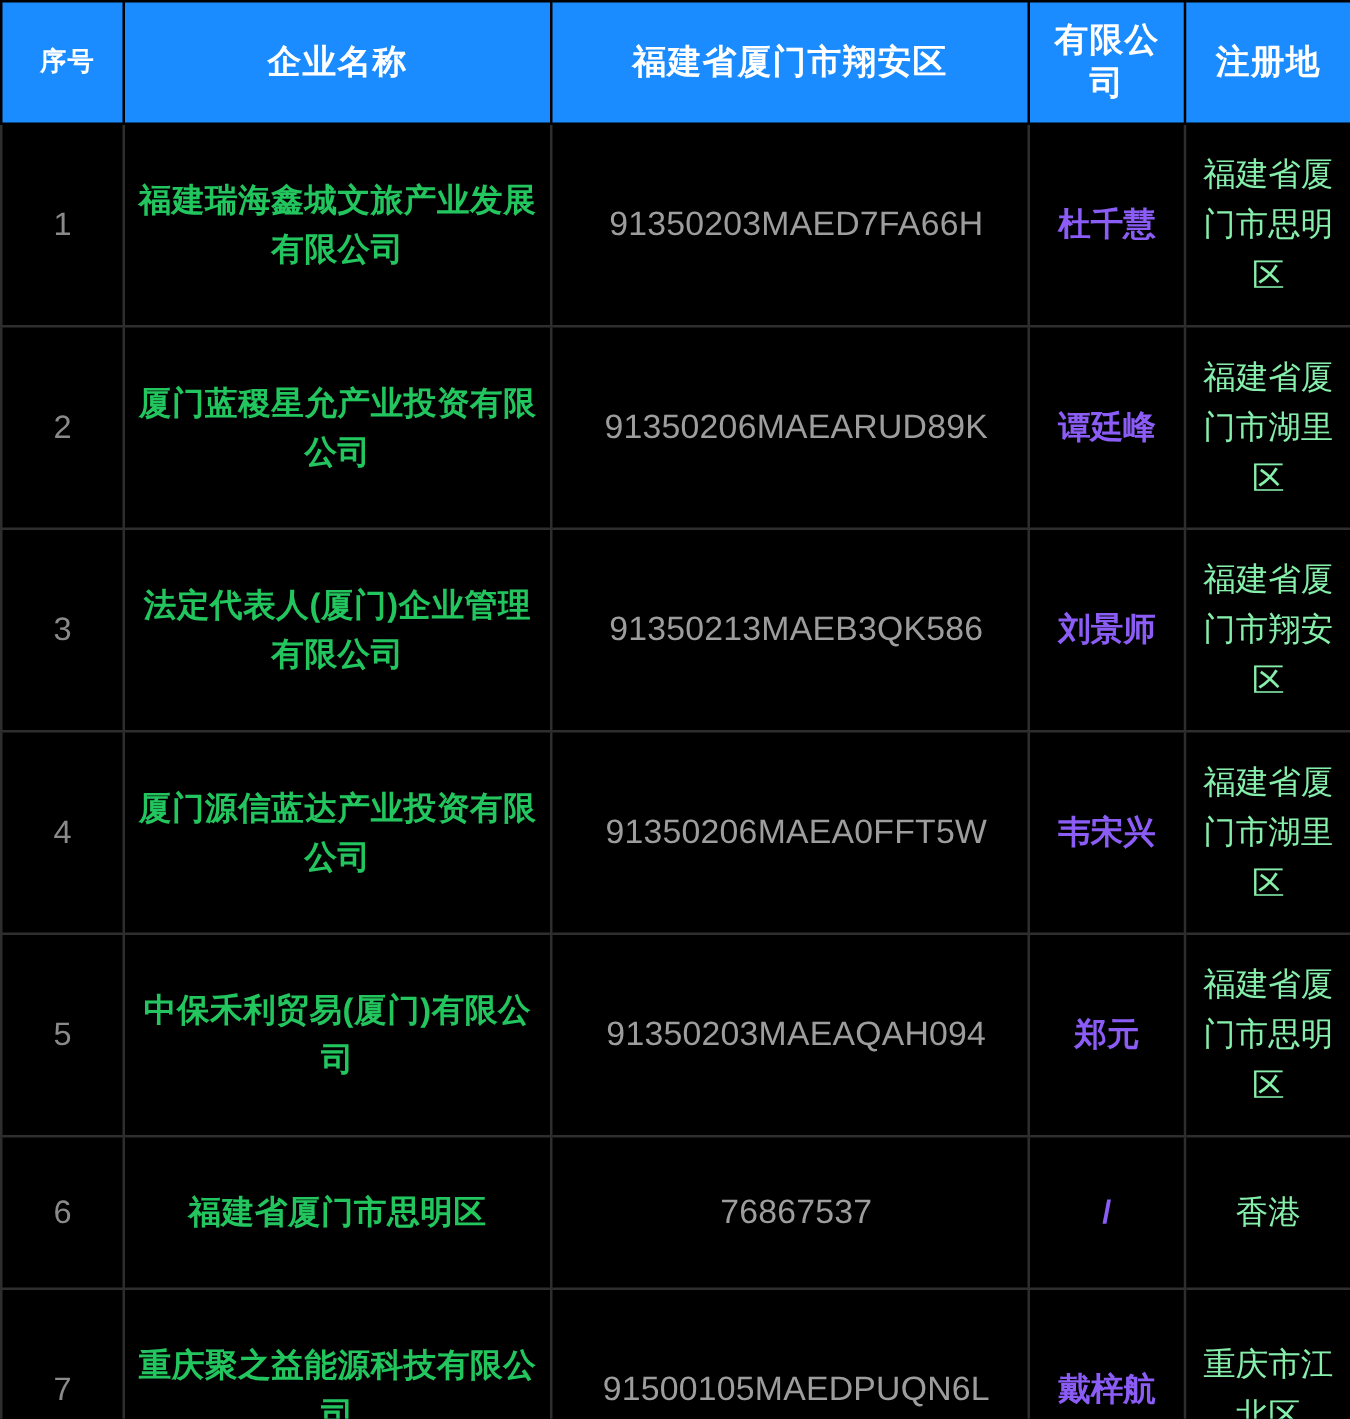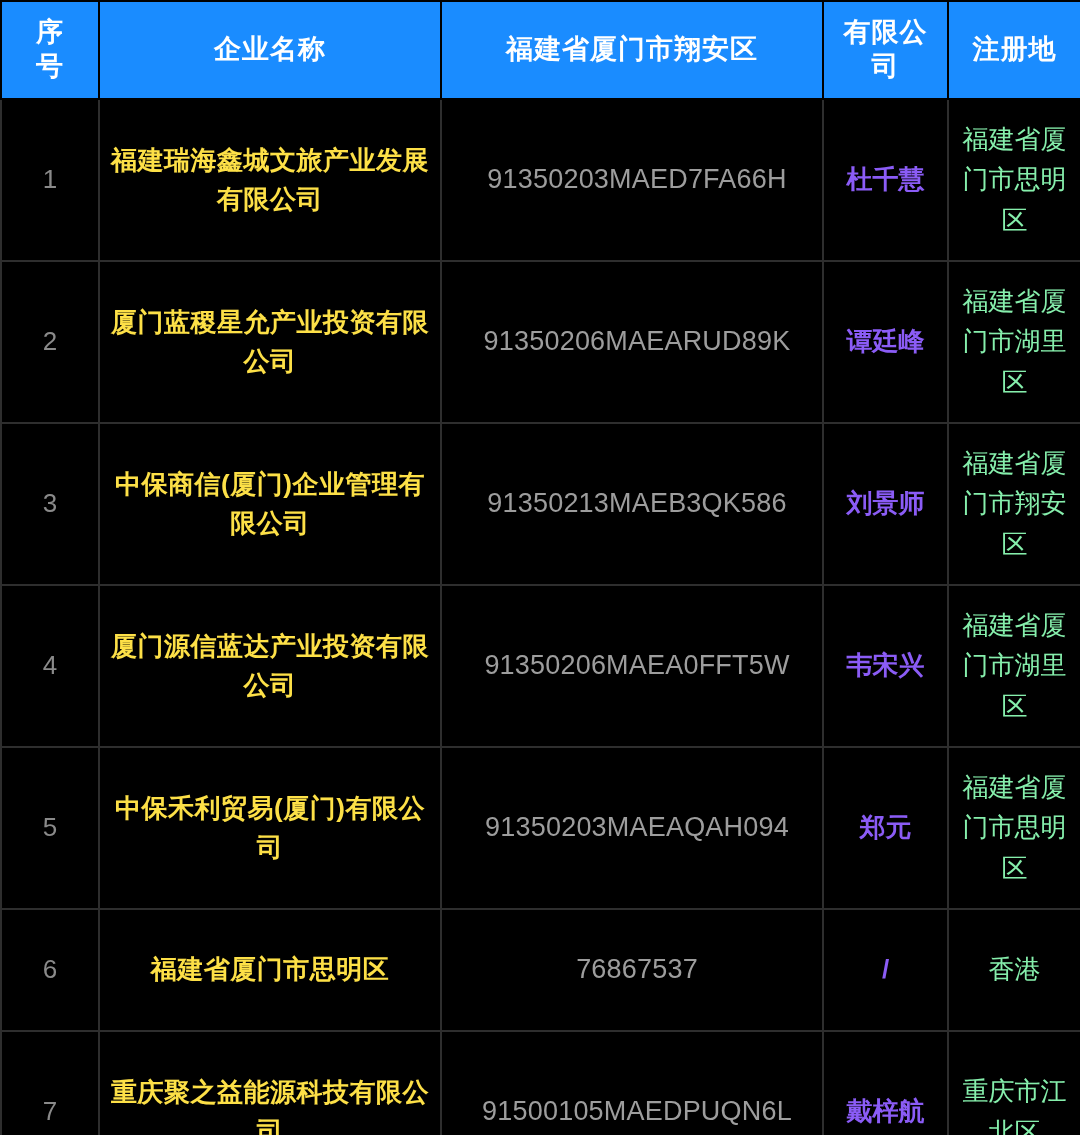--- a/index.html
+++ b/index.html
@@ -31,40 +31,41 @@
     font-size: 27px;
     font-weight: bold;
     line-height: 1.25;
     text-align: center;
     vertical-align: middle;
     padding: 14px 6px;
     border: 2px solid #000000;
     letter-spacing: 1px;
   }
   thead th.seq-head {
-    font-size: 27px;
+    font-size: 21px;
     padding-left: 22px;
     padding-right: 22px;
+    text-align: right;
   }
   tbody td {
     border: 2px solid #2e2e2e;
     background: #000000;
     color: #9a9a9a;
     font-size: 26px;
     line-height: 1.5;
     text-align: center;
     vertical-align: middle;
     padding: 10px 6px;
   }
   tbody td.seq {
     color: #8a8a8a;
     font-size: 26px;
   }
   tbody td.name {
-    color: #fde047;
+    color: #22c55e;
     font-weight: bold;
     letter-spacing: 0.5px;
   }
   tbody td.code {
     color: #9d9d9d;
     font-size: 27px;
     letter-spacing: 0.2px;
     white-space: nowrap;
     padding-left: 16px;
   }
@@ -109,21 +110,21 @@
     </tr>
     <tr class="row-tall">
       <td class="seq">2</td>
       <td class="name">厦门蓝稷星允产业投资有限公司</td>
       <td class="code">91350206MAEARUD89K</td>
       <td class="legal">谭廷峰</td>
       <td class="region">福建省厦门市湖里区</td>
     </tr>
     <tr class="row-tall">
       <td class="seq">3</td>
-      <td class="name">中保商信(厦门)企业管理有限公司</td>
+      <td class="name">法定代表人(厦门)企业管理有限公司</td>
       <td class="code">91350213MAEB3QK586</td>
       <td class="legal">刘景师</td>
       <td class="region">福建省厦门市翔安区</td>
     </tr>
     <tr class="row-tall">
       <td class="seq">4</td>
       <td class="name">厦门源信蓝达产业投资有限公司</td>
       <td class="code">91350206MAEA0FFT5W</td>
       <td class="legal">韦宋兴</td>
       <td class="region">福建省厦门市湖里区</td>

